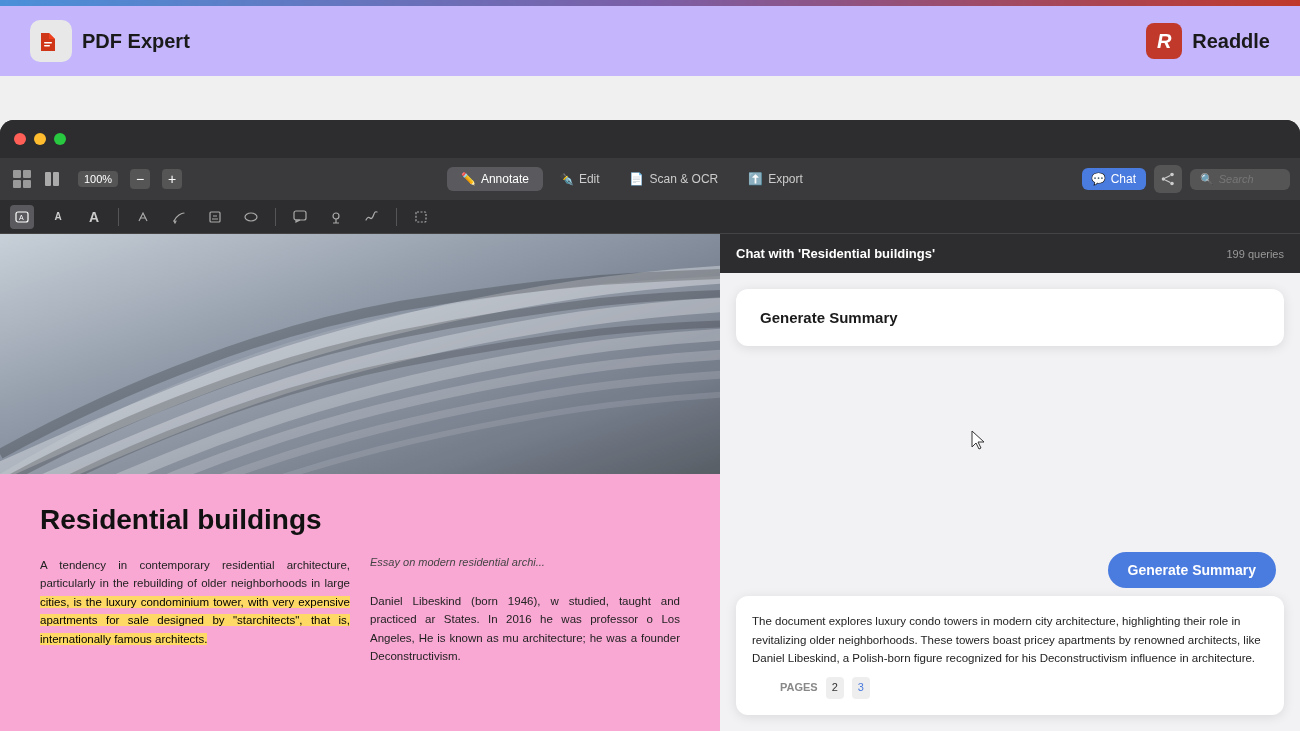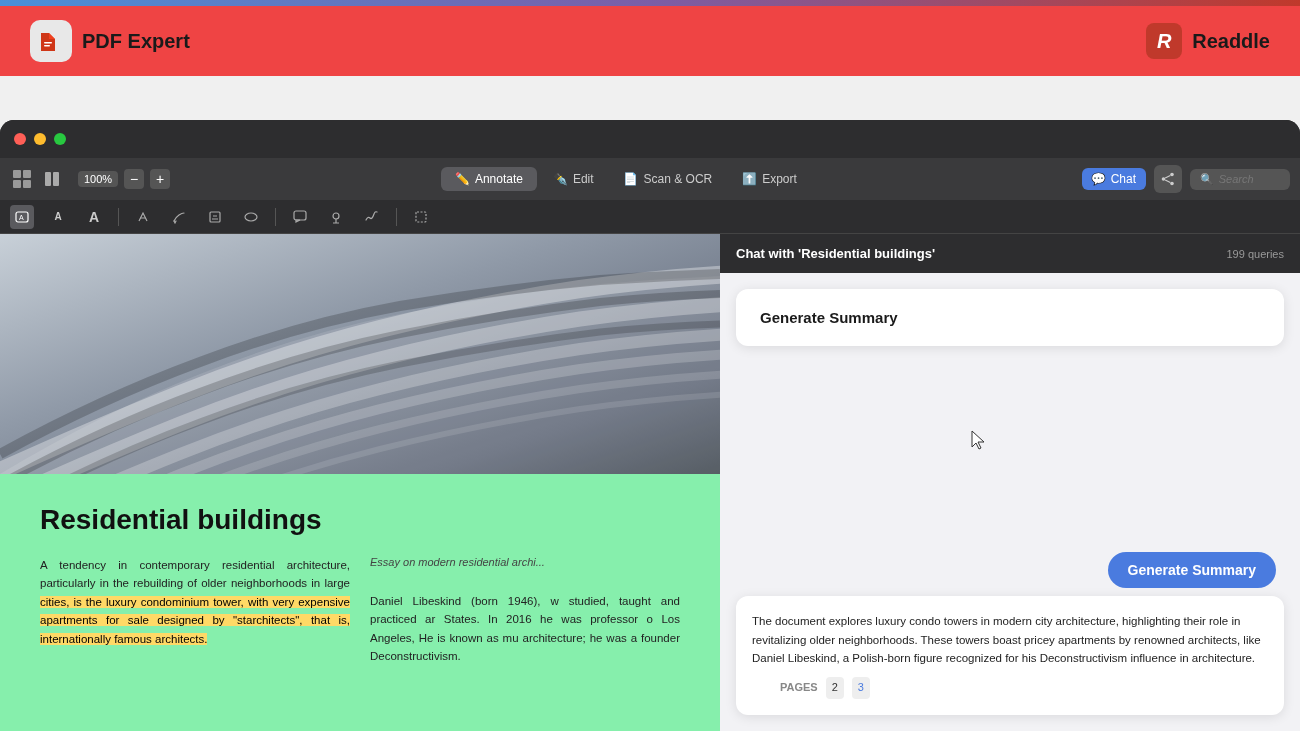--- a/index.html
+++ b/index.html
@@ -19,21 +19,21 @@
       position: absolute;
       top: 0; left: 0; right: 0;
       z-index: 100;
     }
 
     
     .app-header {
       position: absolute;
       top: 6px; left: 0; right: 0;
       height: 70px;
-      background: #ef4444;
+      background: #c4b5fd;
       display: flex;
       align-items: center;
       justify-content: space-between;
       padding: 0 30px;
       z-index: 90;
     }
 
     .app-logo {
       display: flex;
       align-items: center;
@@ -125,21 +125,21 @@
       background: #3a3a3c;
       display: flex;
       align-items: center;
       padding: 0 10px;
       gap: 4px;
     }
 
     .zoom-control {
       display: flex;
       align-items: center;
-      gap: 6px;
+      gap: 12px;
       color: #fff;
       font-size: 12px;
       margin-right: 0;
     }
 
     .zoom-level {
       background: #555;
       border-radius: 4px;
       padding: 2px 6px;
       font-size: 11px;
@@ -290,21 +290,21 @@
     
     .arch-curves {
       position: absolute;
       top: 0; left: 0;
       width: 100%;
       height: 100%;
     }
 
     
     .pdf-content {
-      background: #86efac;
+      background: #f9a8d4;
       padding: 30px 40px;
       height: calc(100% - 240px);
       overflow: hidden;
     }
 
     .pdf-title {
       font-size: 28px;
       font-weight: 800;
       color: #111;
       margin-bottom: 20px;

